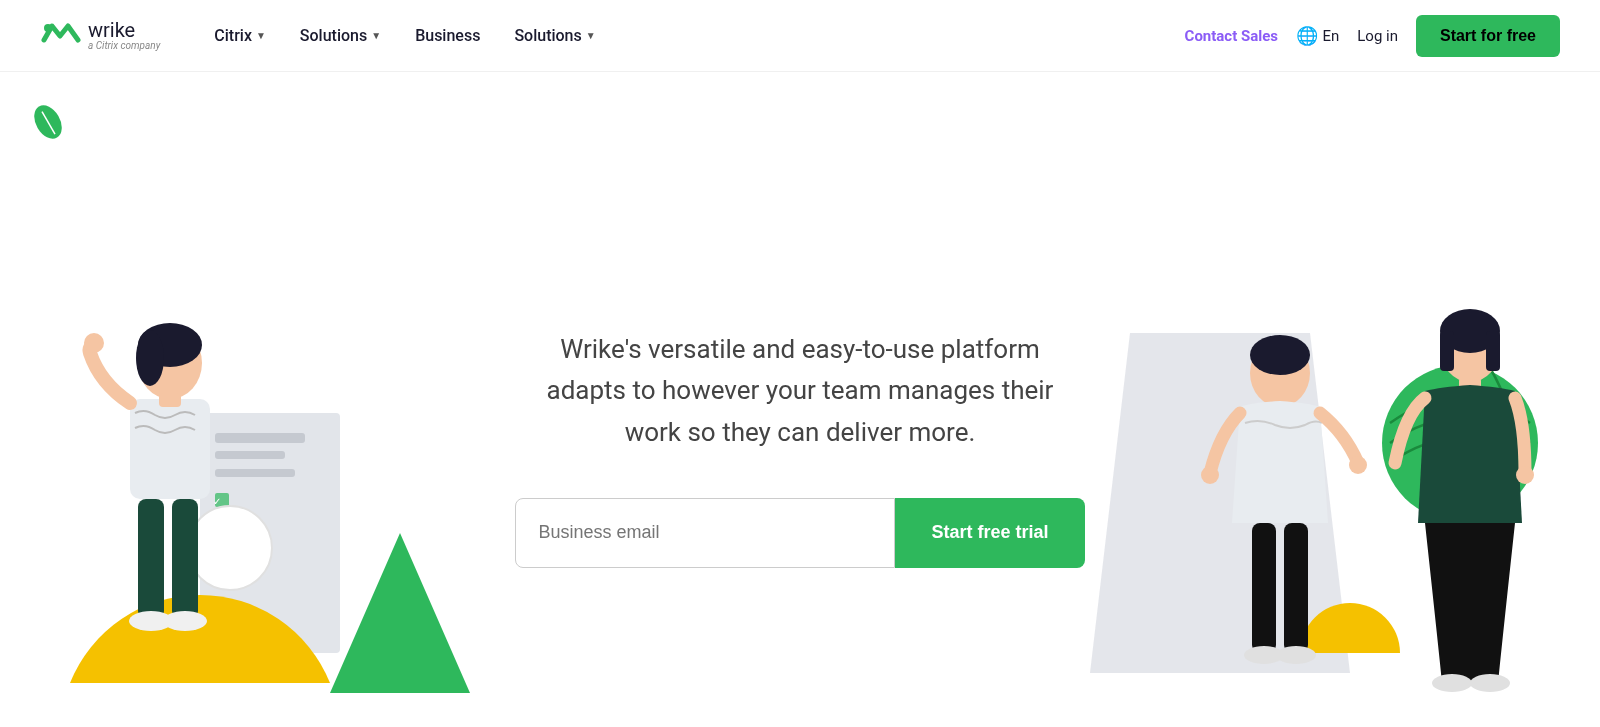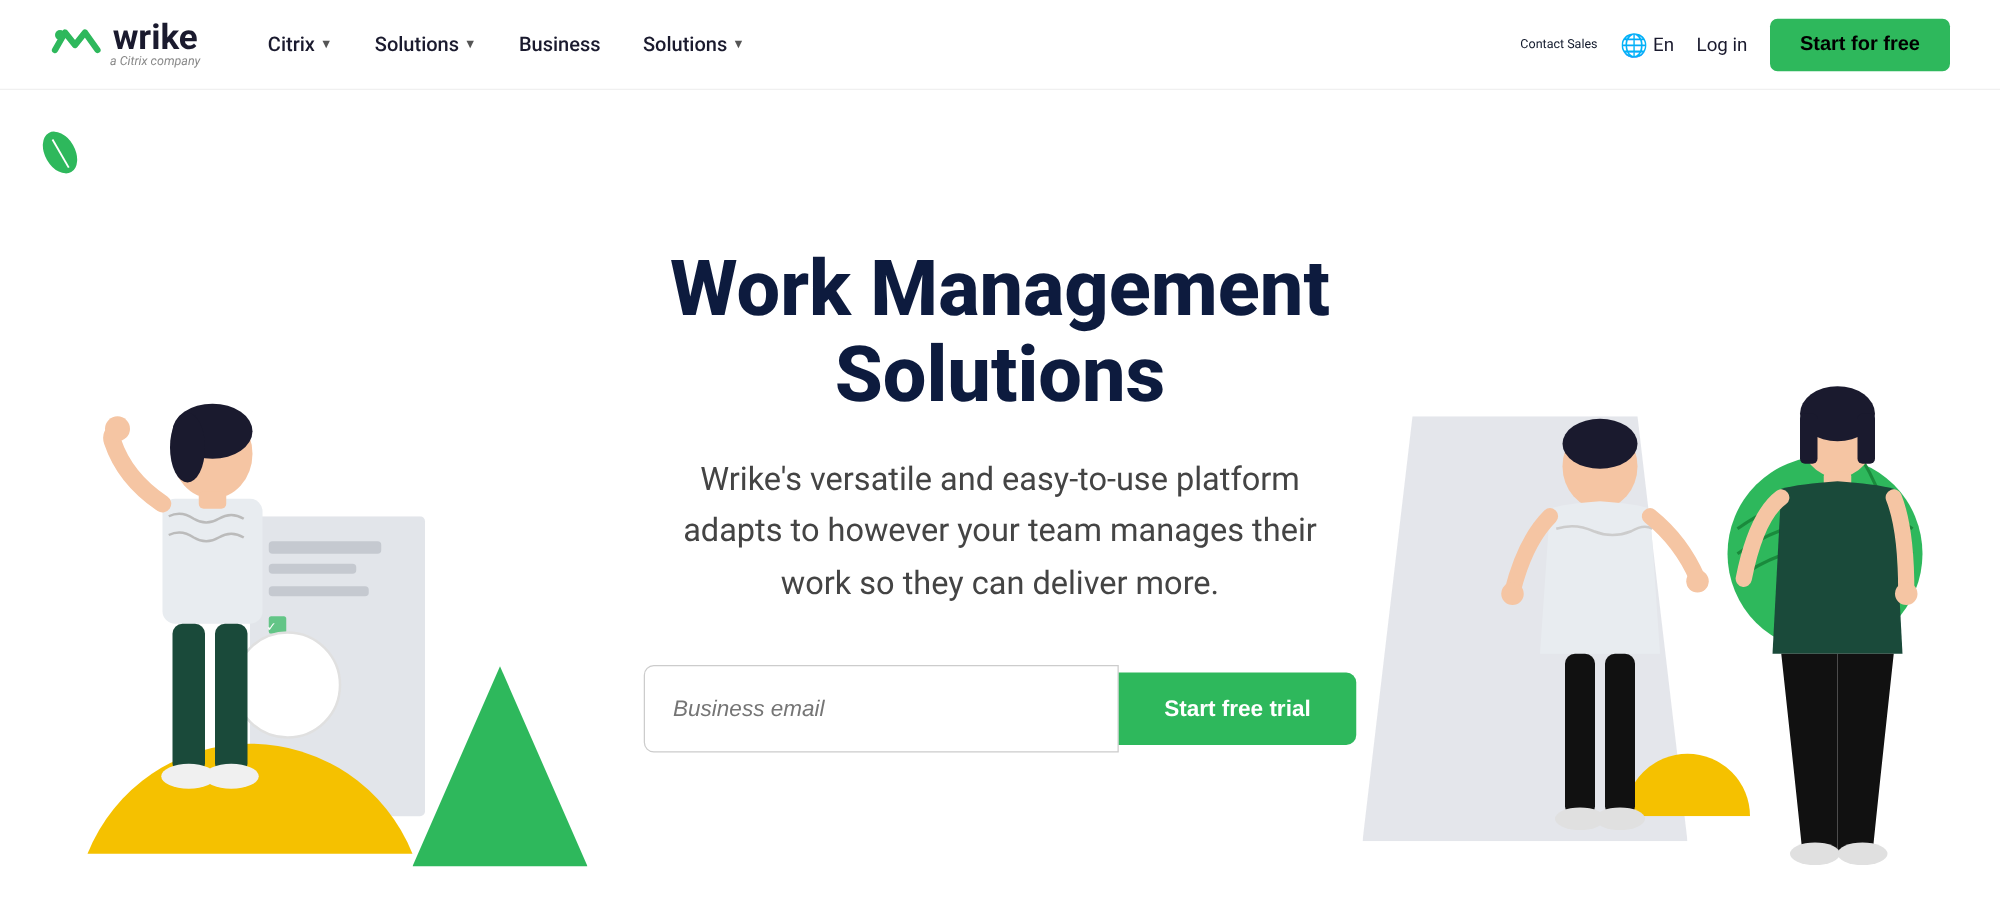--- a/index.html
+++ b/index.html
@@ -30,25 +30,24 @@
     }
     .logo-icon {
       width: 42px;
       height: 36px;
     }
     .logo-text {
       display: flex;
       flex-direction: column;
     }
     .logo-name {
-      font-size: 28px;
-      font-weight: 700;
+      font-size: 20px;
+      font-weight: 400;
       color: #1a1a2e;
       line-height: 1;
-      text-align: center;
     }
     .logo-sub {
       font-size: 10px;
       color: #888;
       line-height: 1.2;
       font-style: italic;
     }
     .navbar-nav {
       display: flex;
       align-items: center;
@@ -69,24 +68,24 @@
     .nav-chevron {
       font-size: 10px;
       color: #555;
     }
     .navbar-right {
       display: flex;
       align-items: center;
       gap: 18px;
     }
     .contact-sales {
-      font-size: 10px;
-      color: #0f172a;
-      cursor: pointer;
-      font-weight: 400;
+      font-size: 15px;
+      color: #8b5cf6;
+      cursor: pointer;
+      font-weight: 700;
     }
     .lang-selector {
       display: flex;
       align-items: center;
       gap: 4px;
       font-size: 15px;
       color: #1a1a2e;
       cursor: pointer;
     }
     .globe-icon {
@@ -155,24 +154,23 @@
     .email-input {
       width: 380px;
       height: 70px;
       border: 1.5px solid #ccc;
       border-radius: 8px 0 0 8px;
       padding: 0 22px;
       font-size: 18px;
       color: #888;
       outline: none;
       background: #fff;
-      font-style: italic;
     }
     .start-trial-btn {
-      height: 58px;
+      height: 70px;
       background: #2eb85c;
       color: #fff;
       border: none;
       border-radius: 0 8px 8px 0;
       padding: 0 36px;
       font-size: 18px;
       font-weight: 700;
       cursor: pointer;
       white-space: nowrap;
     }
@@ -422,21 +420,21 @@
       <path d="M55 240 Q68 360 72 400 L100 400 L100 240 Z" fill="#111"></path>
       <path d="M145 240 Q132 360 128 400 L100 400 L100 240 Z" fill="#111"></path>
 
       <ellipse cx="82" cy="400" rx="20" ry="9" fill="#e0e0e0"></ellipse>
       <ellipse cx="120" cy="400" rx="20" ry="9" fill="#e0e0e0"></ellipse>
     </svg>
   </div>
 
   <div class="hero-content">
     <h1 class="hero-title">
-      <span>Work Management Solutions</span><br>
+      <br>
     </h1>
     <p class="hero-subtitle">Wrike's versatile and easy-to-use platform adapts to however your team manages their work so they can deliver more.</p>
     <div class="hero-cta">
       <input class="email-input" type="email" placeholder="Business email" style="">
       <button class="start-trial-btn">Start free trial</button>
     </div>
   </div>
 
 </section>
 

